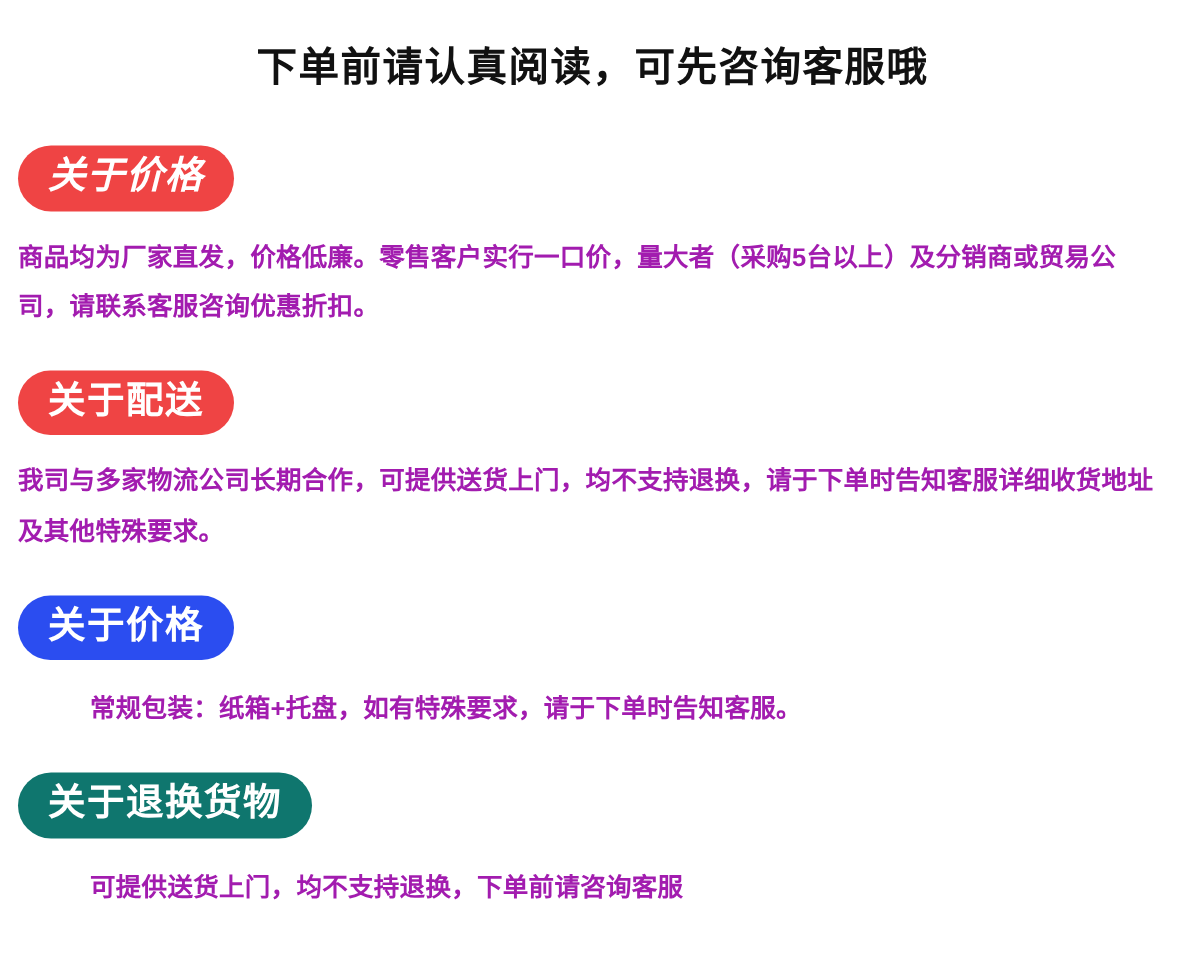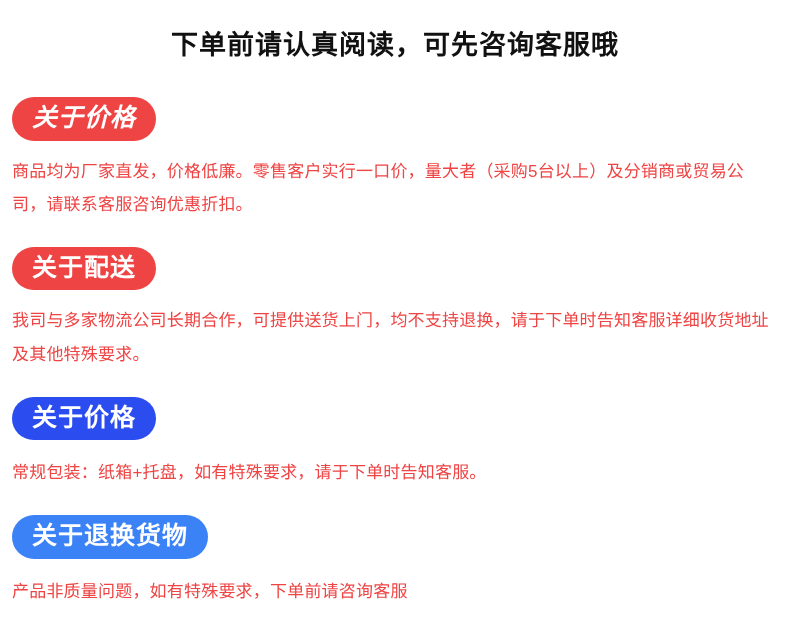--- a/index.html
+++ b/index.html
@@ -45,26 +45,28 @@
     letter-spacing: 1px;
     padding: 7px 20px 9px 20px;
     border-radius: 24px;
     line-height: 1.1;
     white-space: nowrap;
   }
   .body-text {
     margin: 14px 0 0 0;
     font-size: 17px;
     line-height: 1.95;
-    color: #ef4444;
+    color: #a21caf;
     letter-spacing: 0.2px;
+    font-weight: bold;
   }
   .section-pkg .body-text,
   .section-return .body-text {
     margin-top: 16px;
+    margin-left: 48px;
   }
 </style>
 </head>
 <body>
 
 <div class="page">
 
   <h1 class="main-title">下单前请认真阅读，可先咨询客服哦</h1>
 
   <div class="section first section-price">
@@ -76,17 +78,17 @@
     <span class="badge" style="background: #ef4444;">关于配送</span>
     <p class="body-text">我司与多家物流公司长期合作，可提供送货上门，均不支持退换，请于下单时告知客服详细收货地址及其他特殊要求。</p>
   </div>
 
   <div class="section section-pkg">
     <span class="badge" style="background: rgb(43, 77, 240);">关于价格</span>
     <p class="body-text">常规包装：纸箱+托盘，如有特殊要求，请于下单时告知客服。</p>
   </div>
 
   <div class="section section-return">
-    <span class="badge" style="background: #3b82f6;">关于退换货物</span>
-    <p class="body-text">产品非质量问题，如有特殊要求，下单前请咨询客服</p>
+    <span class="badge" style="background: #0f766e;">关于退换货物</span>
+    <p class="body-text">可提供送货上门，均不支持退换，下单前请咨询客服</p>
   </div>
 
 </div>
 
 </body></html>

